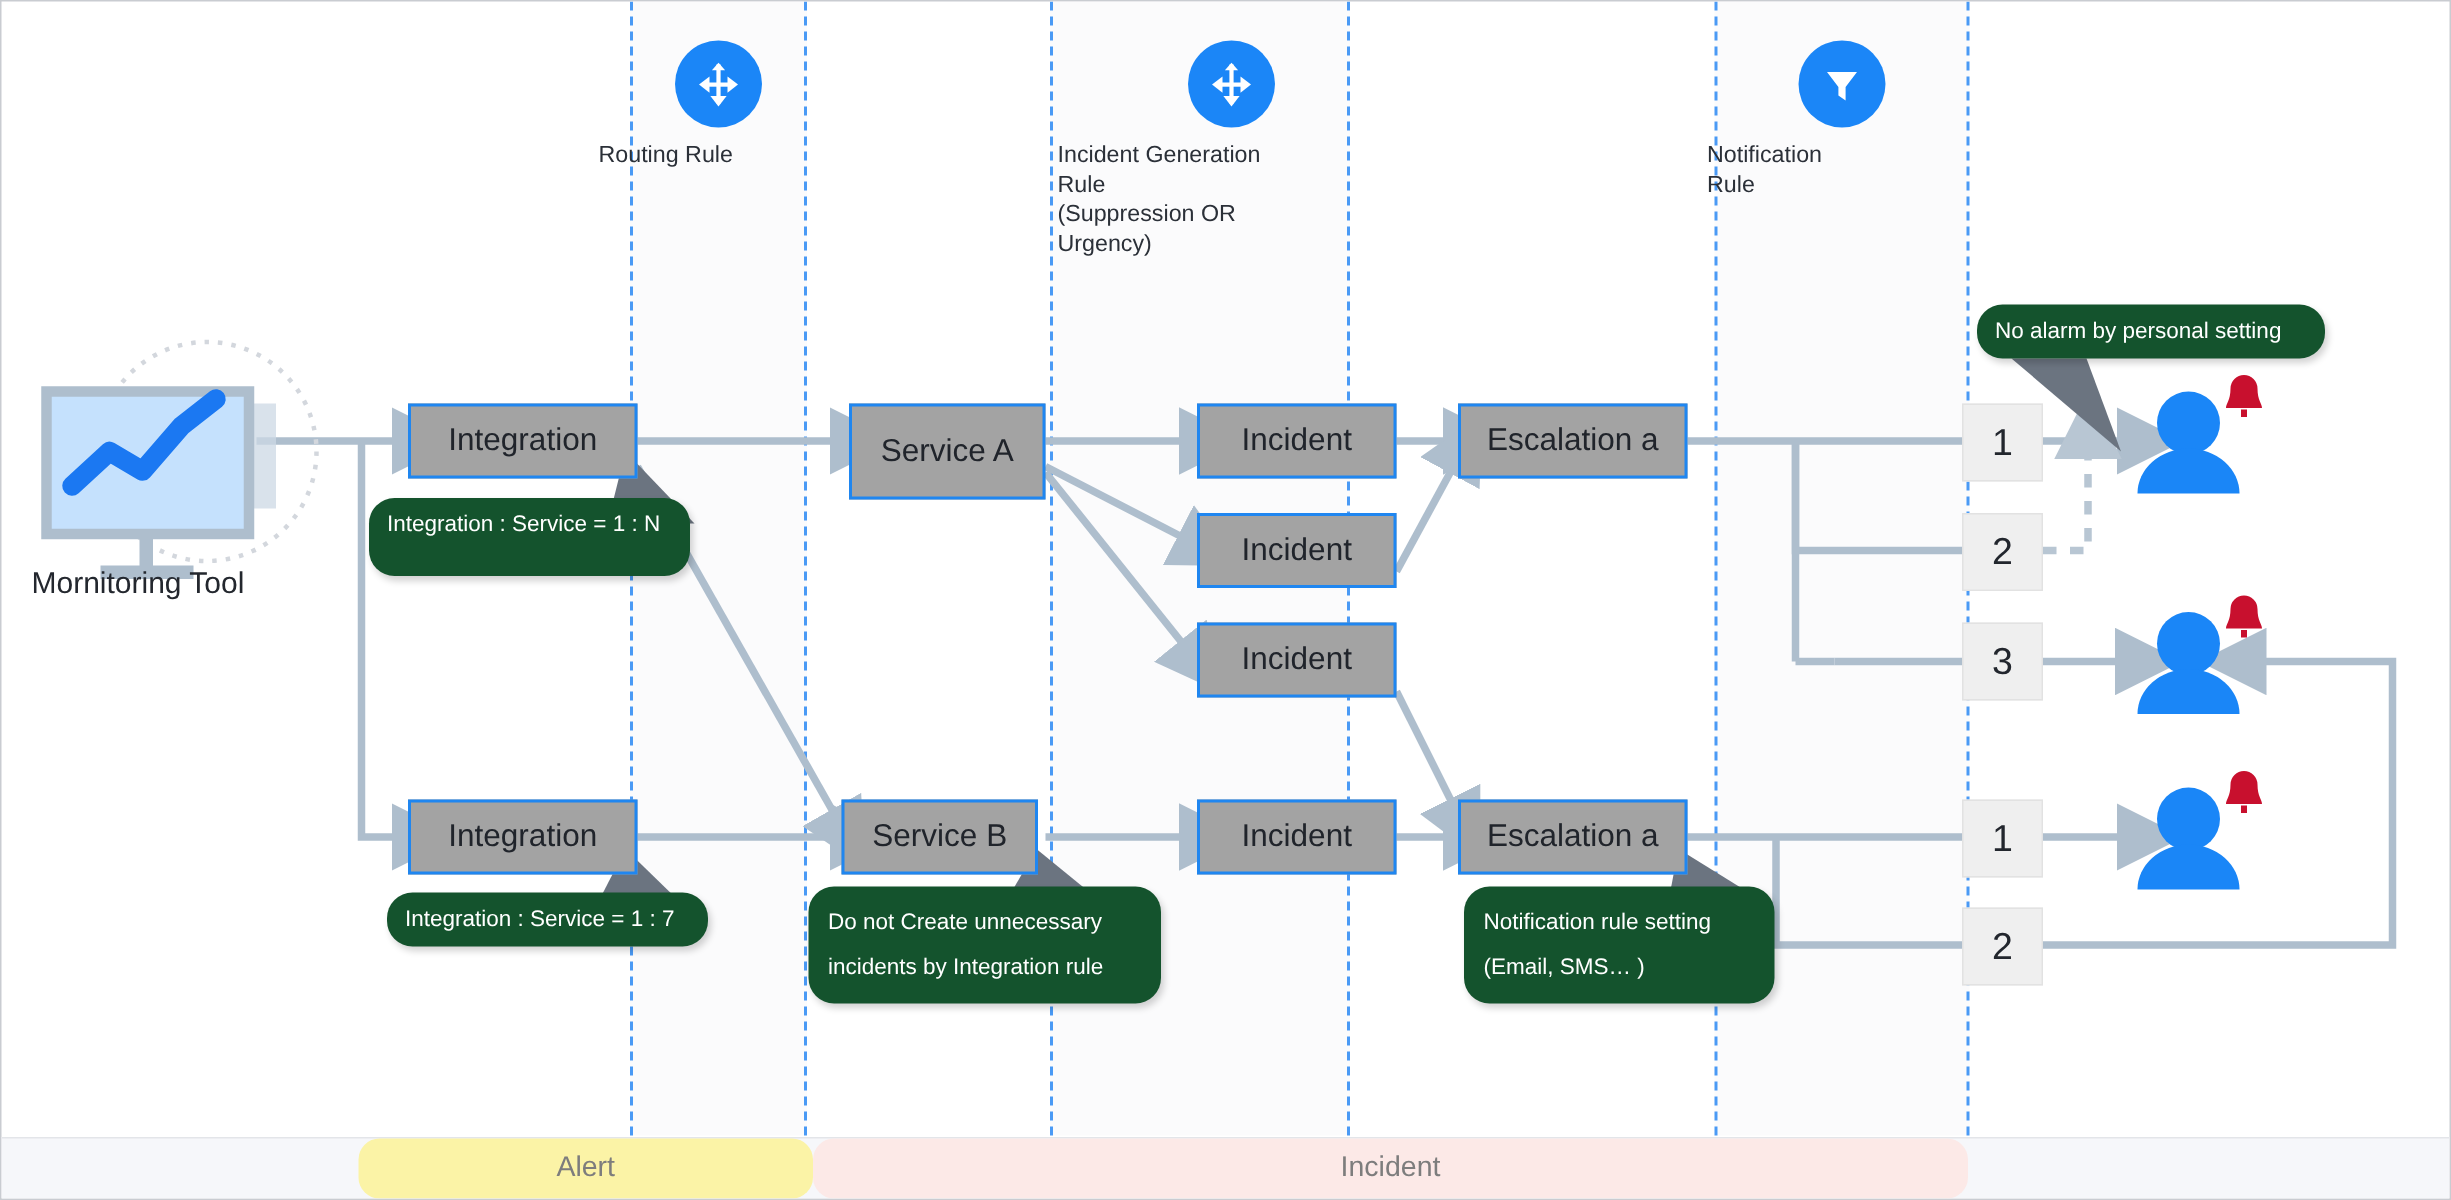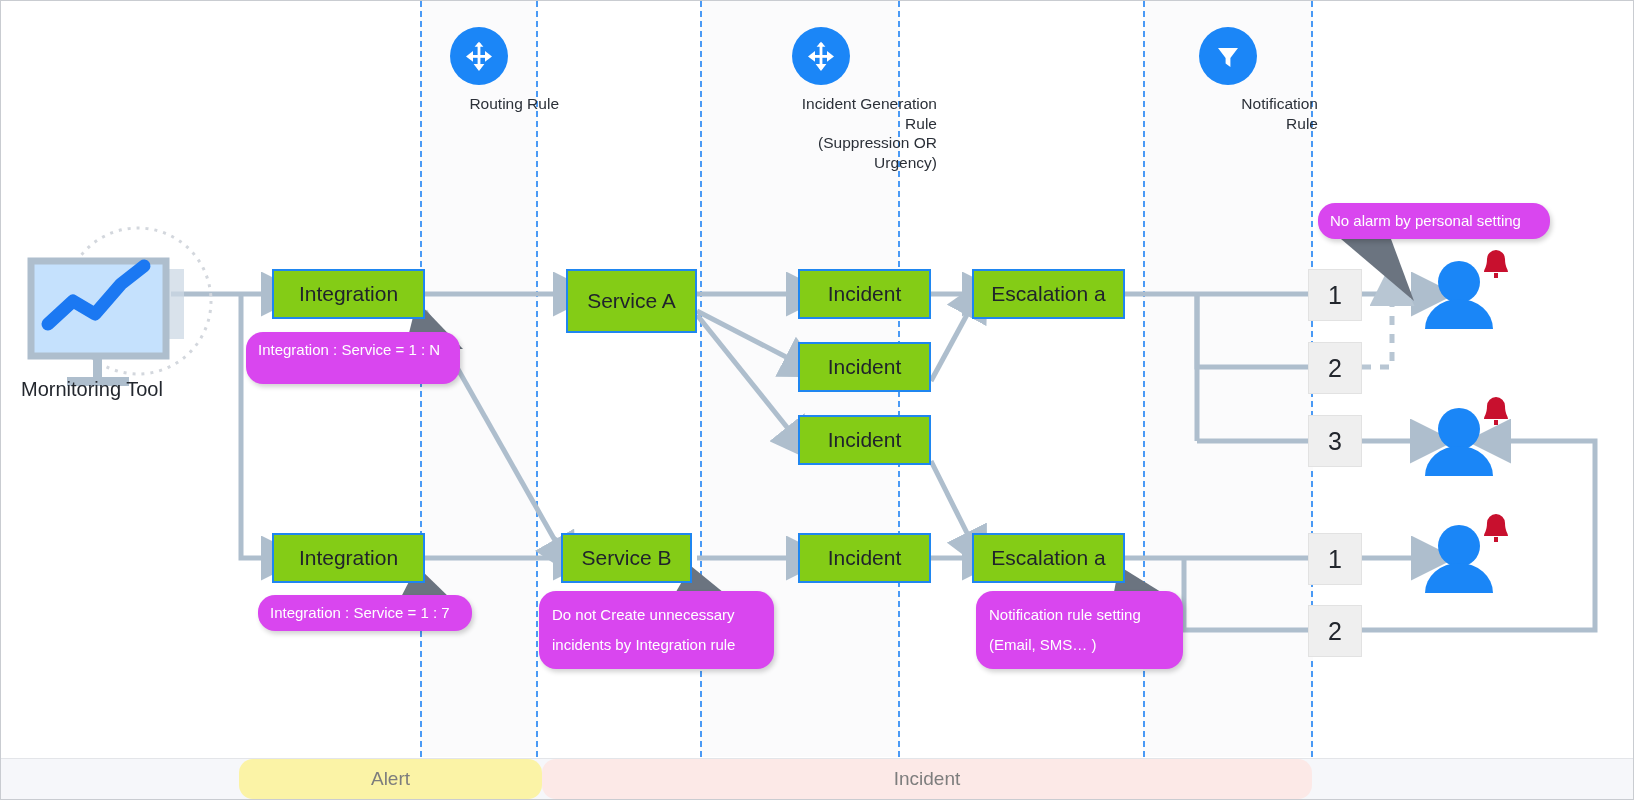--- a/index.html
+++ b/index.html
@@ -5,39 +5,39 @@
   html,body{margin:0;padding:0;background:#d6d8dc;}
   body{font-family:"Liberation Sans", sans-serif;}
   #stage{position:relative;width:1634px;height:800px;background:#ffffff;
          border:1px solid #c9ccd1;box-sizing:border-box;overflow:hidden;}
 
   
   .band{position:absolute;top:0;bottom:42px;background:#fbfbfc;
         border-left:2px dashed #4a9af5;border-right:2px dashed #4a9af5;box-sizing:border-box;}
 
   
-  .rule-head{position:absolute;text-align:right;}
+  .rule-head{position:absolute;text-align:left;}
   .rule-circle{width:58px;height:58px;border-radius:50%;background:#1b86f7;
                margin:0 auto;position:relative;}
   .rule-circle svg{position:absolute;left:50%;top:50%;transform:translate(-50%,-50%);}
   .rule-cap{margin-top:9px;font-size:15.5px;line-height:19.5px;color:#2b3038;
             font-weight:400;white-space:pre-line;}
 
   
-  .node{position:absolute;background:#84cc16;border:2px solid #1f86f0;
+  .node{position:absolute;background:#a3a3a3;border:2px solid #1f86f0;
         box-sizing:border-box;display:flex;align-items:center;justify-content:center;
         font-size:21px;color:#20242b;}
 
   
   .stepbox{position:absolute;background:#efefef;border:1px solid #e2e2e2;
            box-sizing:border-box;display:flex;align-items:center;justify-content:center;
            font-size:25px;color:#22262d;}
 
   
-  .tip{position:absolute;background:#d946ef;color:#ffffff;border-radius:17px;
+  .tip{position:absolute;background:#14532d;color:#ffffff;border-radius:17px;
        padding:9px 13px;font-size:15px;line-height:25px;box-sizing:border-box;
        box-shadow:2px 3px 5px rgba(0,0,0,.18);}
 
   
   .legend{position:absolute;left:0;right:0;bottom:0;height:40px;background:#f6f7fa;
           border-top:1px solid #e3e5e9;}
   .legseg{position:absolute;top:0;height:40px;display:flex;align-items:center;
           justify-content:center;font-size:19px;color:#7d7d7d;border-radius:14px;}
 
   

